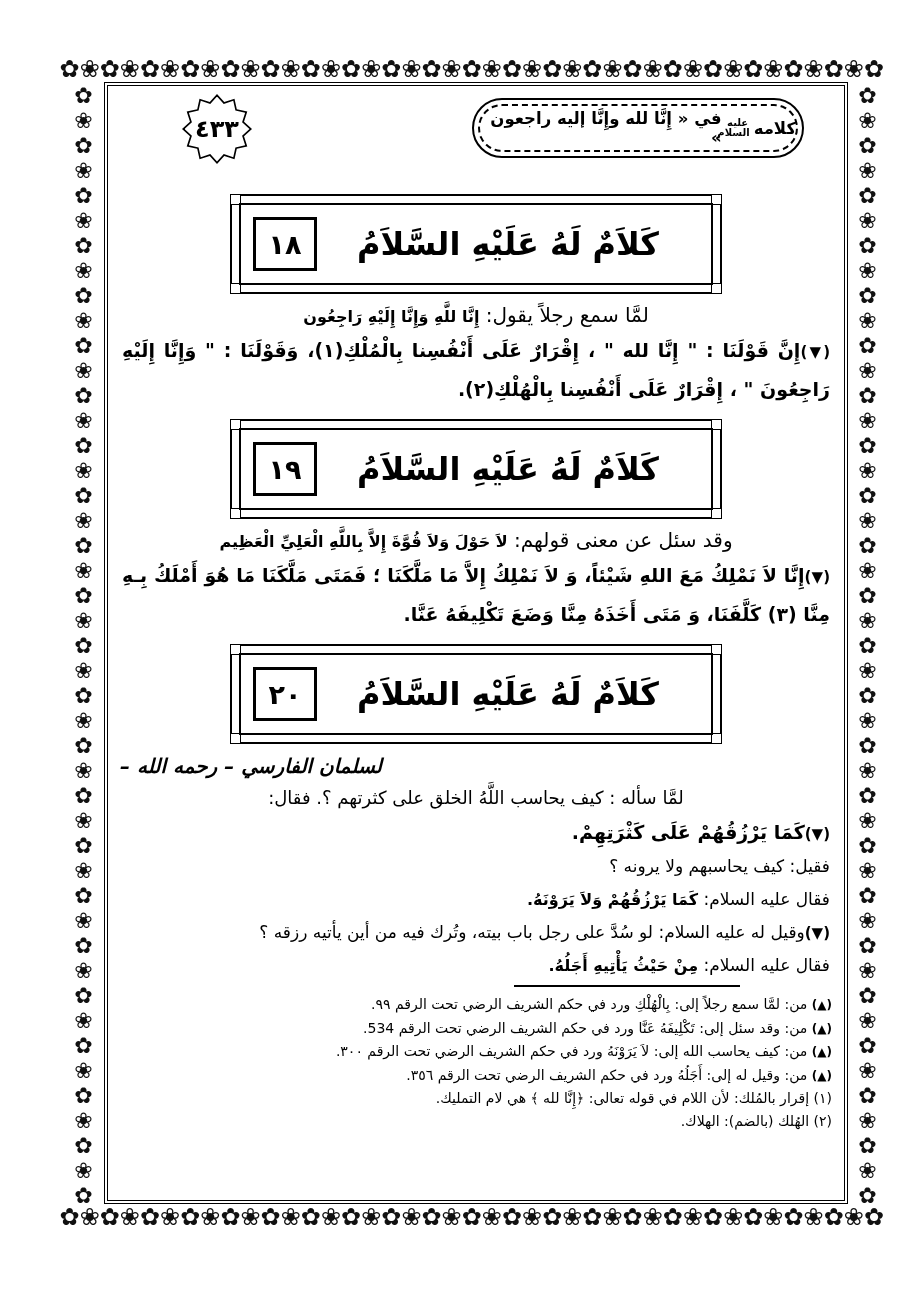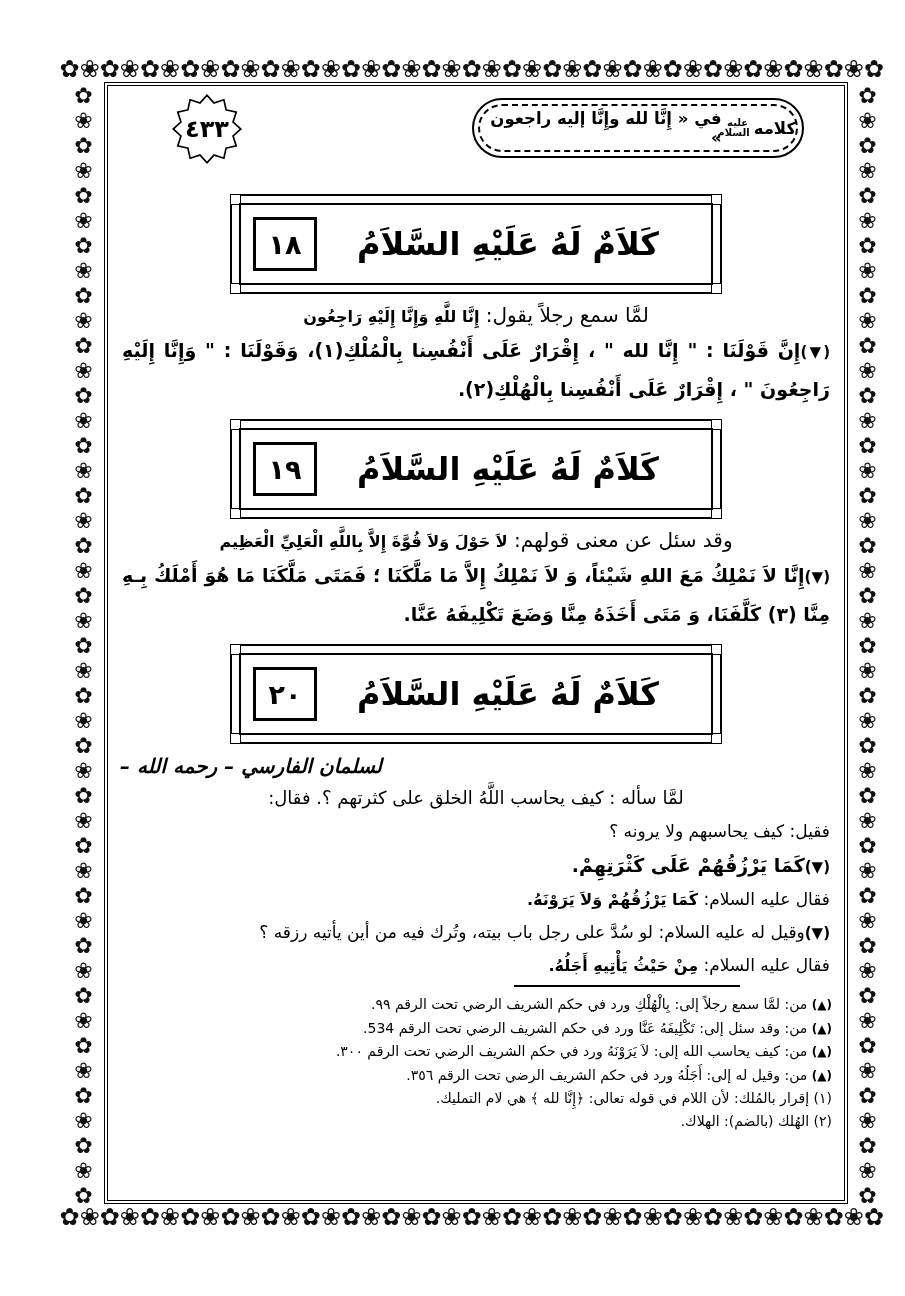--- a/index.html
+++ b/index.html
@@ -14,21 +14,21 @@
   .band-bottom { left:0; bottom:0; width:100%; height:32px; font-size:24px; line-height:30px; }
   .band-left   { left:0; top:26px; bottom:26px; width:42px; writing-mode:vertical-rl; font-size:22px; line-height:38px; }
   .band-right  { right:0; top:26px; bottom:26px; width:36px; writing-mode:vertical-rl; font-size:22px; line-height:34px; }
 
   
   .inner-frame { position:absolute; left:44px; top:28px; right:36px; bottom:30px;
     border:4px double #000; background:#fff; padding:4px 12px 0 12px; overflow:hidden; }
 
   
   .head-row { position:relative; height:104px; }
-  .star { position:absolute; left:52px; top:4px; width:70px; height:70px;
+  .star { position:absolute; left:62px; top:4px; width:70px; height:70px;
     clip-path:polygon(100% 50%,88.6% 60.4%,93.3% 75%,78.3% 78.3%,75% 93.3%,60.4% 88.6%,50% 100%,39.6% 88.6%,25% 93.3%,21.7% 78.3%,6.7% 75%,11.4% 60.4%,0% 50%,11.4% 39.6%,6.7% 25%,21.7% 21.7%,25% 6.7%,39.6% 11.4%,50% 0%,60.4% 11.4%,75% 6.7%,78.3% 21.7%,93.3% 25%,88.6% 39.6%);
     background:#000; }
   .star-in { position:absolute; left:2.5px; top:2.5px; right:2.5px; bottom:2.5px;
     clip-path:polygon(100% 50%,88.6% 60.4%,93.3% 75%,78.3% 78.3%,75% 93.3%,60.4% 88.6%,50% 100%,39.6% 88.6%,25% 93.3%,21.7% 78.3%,6.7% 75%,11.4% 60.4%,0% 50%,11.4% 39.6%,6.7% 25%,21.7% 21.7%,25% 6.7%,39.6% 11.4%,50% 0%,60.4% 11.4%,75% 6.7%,78.3% 21.7%,93.3% 25%,88.6% 39.6%);
     background:#fff; display:flex; align-items:center; justify-content:center;
     font-size:24px; font-weight:bold; }
   .pill { position:absolute; right:28px; top:8px; width:332px; height:60px;
     border:2px solid #000; border-radius:999px; }
   .pill-in { position:absolute; left:4px; top:4px; right:4px; bottom:4px;
     border:2px dashed #000; border-radius:999px; display:flex; align-items:center;
@@ -131,24 +131,24 @@
         <span class="corner c-tr"></span>
         <span class="corner c-bl"></span>
         <span class="corner c-br"></span>
         <div class="sec-box-in">
           <div class="sec-title">كَلاَمٌ لَهُ عَلَيْهِ السَّلاَمُ</div>
           <div class="sec-num">٢٠</div>
         </div>
       </div>
       <div class="dedication">لسلمان الفارسي – رحمه الله –</div>
       <div class="ask">لمَّا سأله : كيف يحاسب اللَّهُ الخلق على كثرتهم ؟. فقال:</div>
-      <div class="line-right">فقيل: كيف يحاسبهم ولا يرونه ؟</div>
       <div class="line-right bold-say">
         <span class="marker">(▼)</span><span>كَمَا يَرْزُقُهُمْ عَلَى كَثْرَتِهِمْ.</span>
       </div>
+      <div class="line-right">فقيل: كيف يحاسبهم ولا يرونه ؟</div>
       <div class="line-right">
         <span>فقال عليه السلام: </span><b>كَمَا يَرْزُقُهُمْ وَلاَ يَرَوْنَهُ.</b>
       </div>
       <div class="line-right">
         <span class="marker">(▼)</span><span>وقيل له عليه السلام: لو سُدَّ على رجل باب بيته، وتُرك فيه من أين يأتيه رزقه ؟</span>
       </div>
       <div class="line-right">
         <span>فقال عليه السلام: </span><b>مِنْ حَيْثُ يَأْتِيهِ أَجَلُهُ.</b>
       </div>
 

